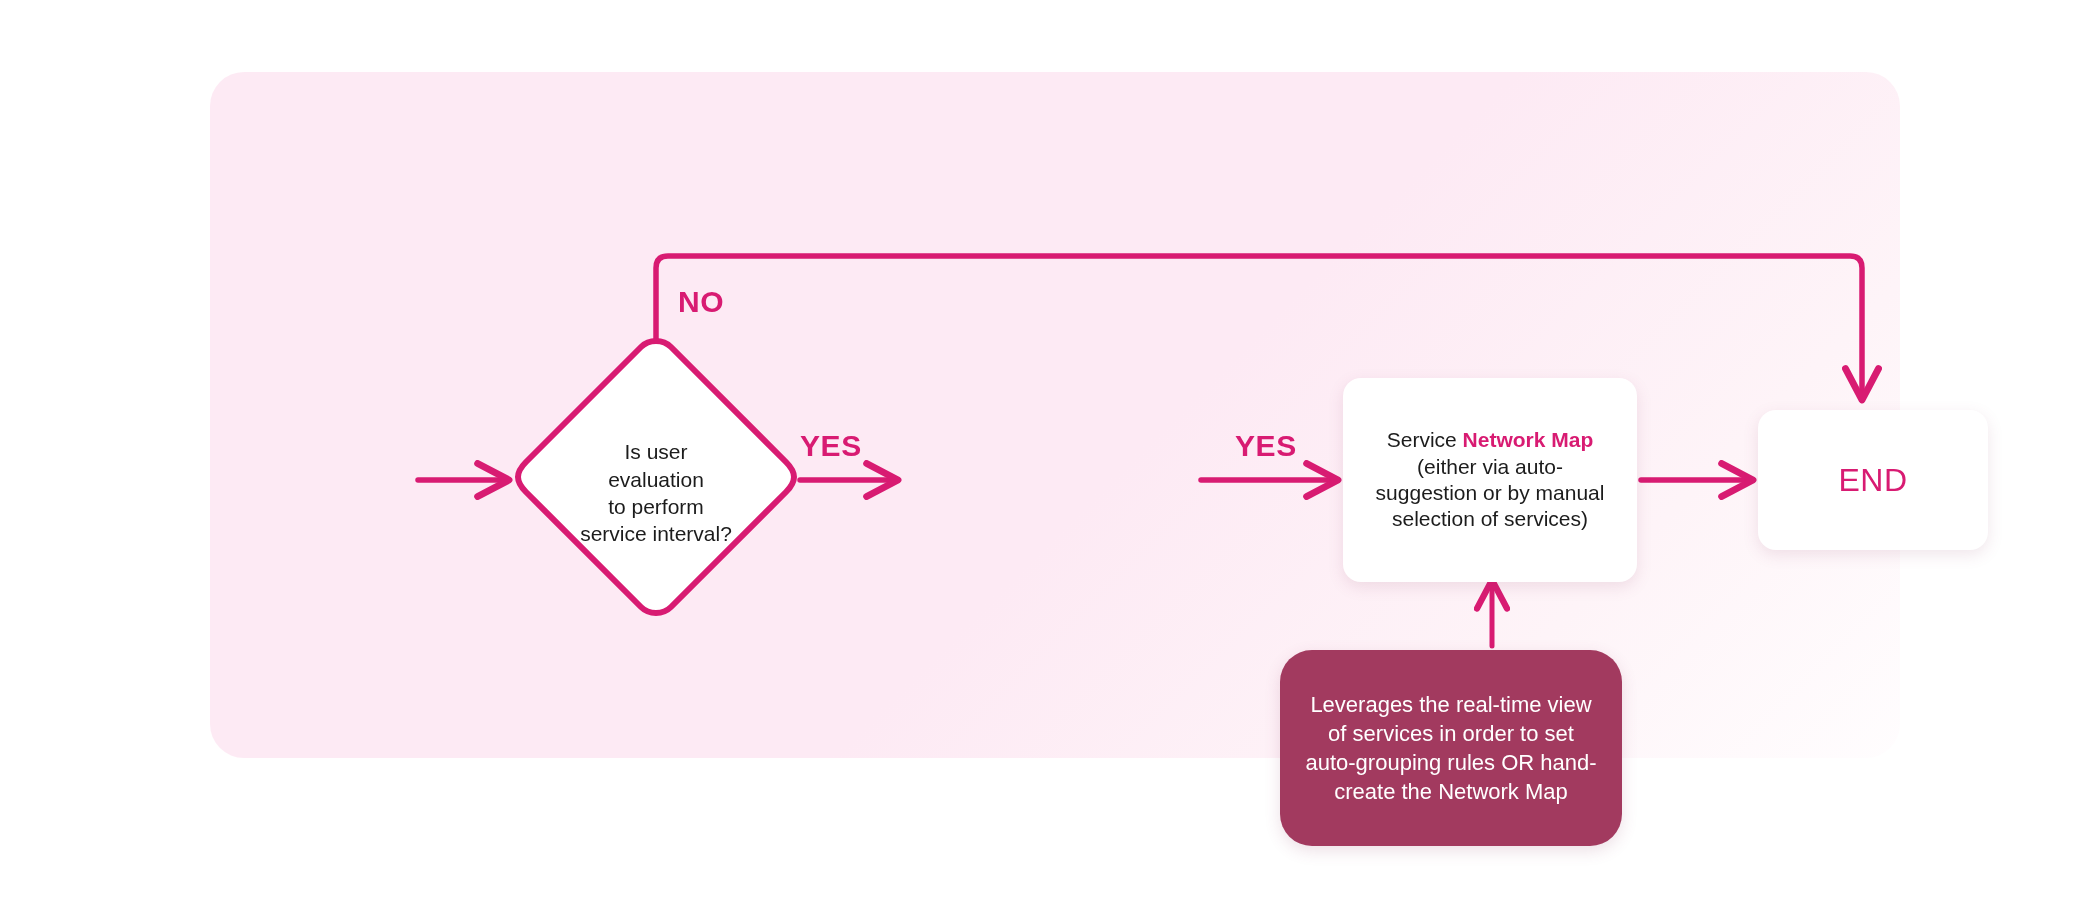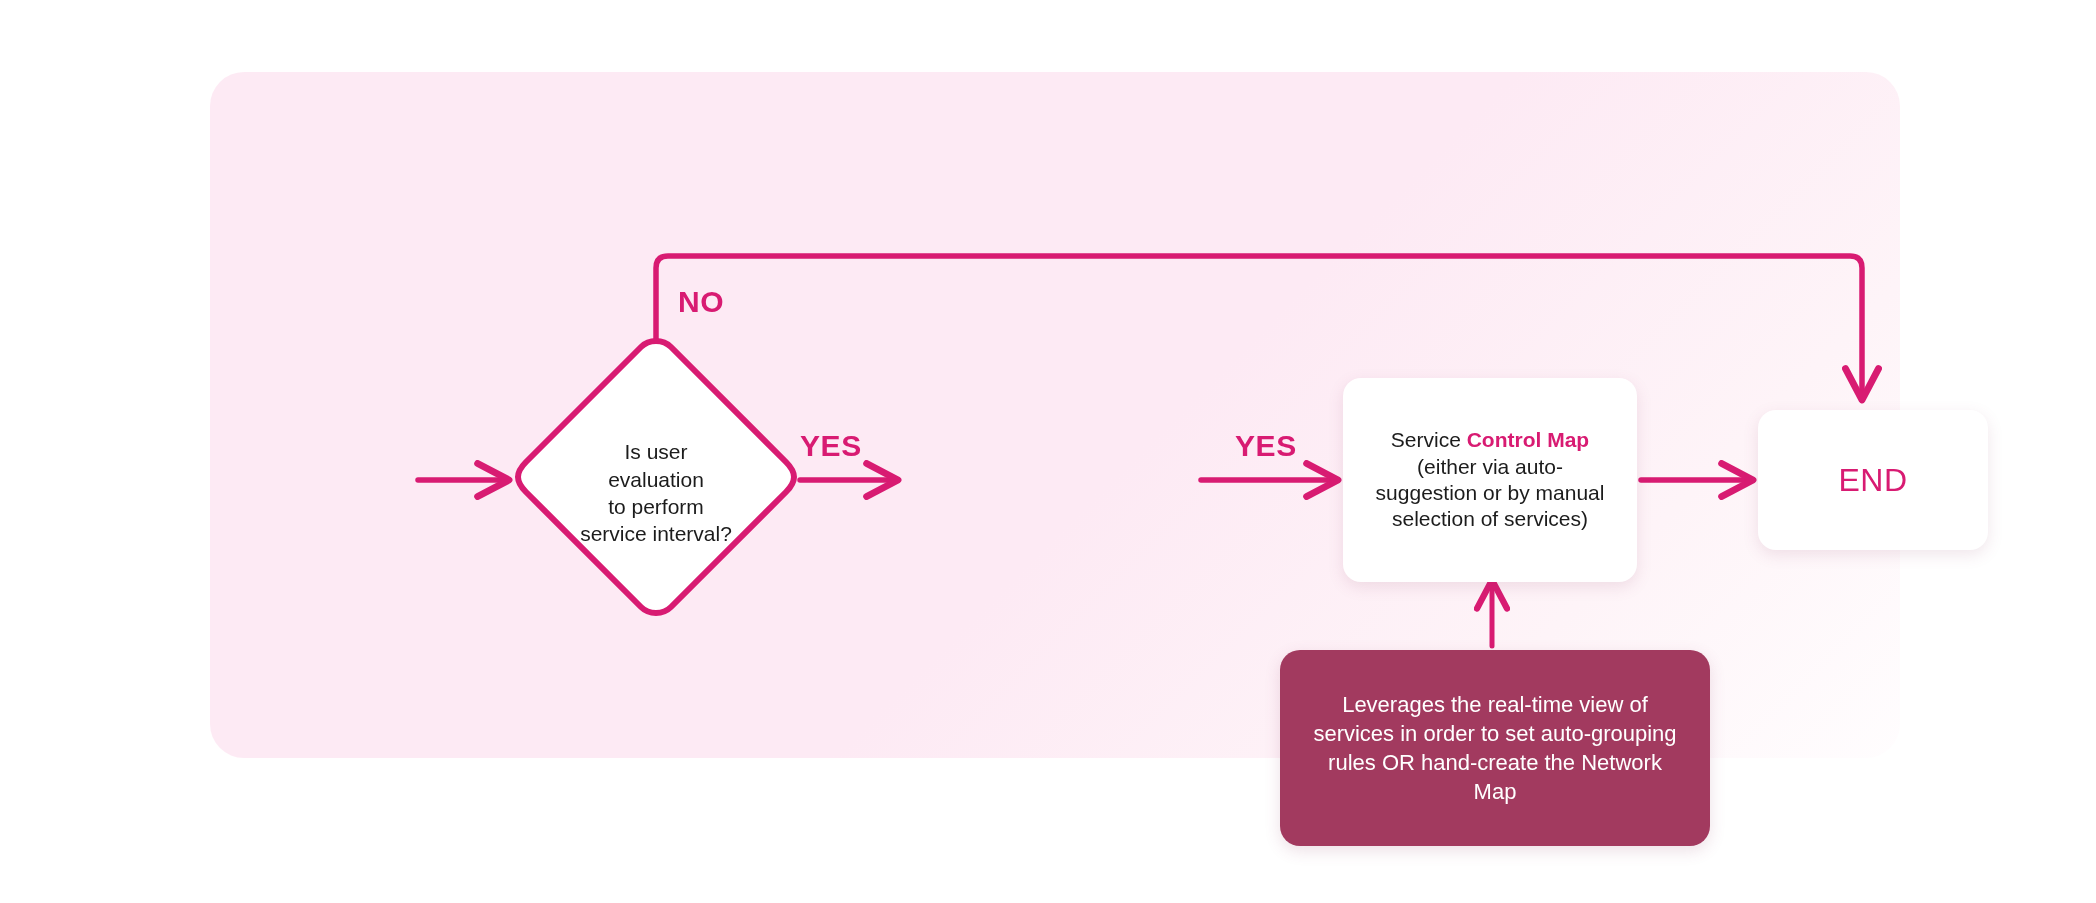--- a/index.html
+++ b/index.html
@@ -56,23 +56,23 @@
   #node-start  { left: 112px;  top: 398px; width: 302px; height: 164px; }
   #node-params { left: 903px;  top: 378px; width: 294px; height: 204px; }
   #node-map    { left: 1343px; top: 378px; width: 294px; height: 204px; }
   #node-end    { left: 1758px; top: 410px; width: 230px; height: 140px; text-align: center; }
   #node-end .end-text {
     color: #d81b72;
     font-size: 32px;
     letter-spacing: 0.5px;
   }
   #node-note {
-    left: 1280px; top: 650px; width: 430px; height: 196px;
+    left: 1280px; top: 650px; width: 342px; height: 196px;
     background: #a23a5f;
-    border-radius: 20px;
+    border-radius: 32px;
     color: #ffffff;
     font-size: 22px;
     line-height: 1.33;
     padding: 1px 24px;
     box-shadow: 0 5px 16px rgba(140, 60, 100, 0.16);
   }
   #node-decision {
     left: 516px; top: 337px; width: 280px; height: 280px;
   }
   #node-decision .diamond-text {
@@ -155,21 +155,21 @@
         <div class="hl">evaluation</div>
         <div>to perform</div>
         <div><span class="hl">service interval</span><span>?</span></div>
       </div>
     </div>
   </div>
 
 
   <div class="node card" id="node-map">
     <div>
-      <div><span>Service </span><span class="hl">Control Map</span></div>
+      <div><span>Service </span><span class="hl">Network Map</span></div>
       <div>(either via auto-</div>
       <div>suggestion or by manual</div>
       <div>selection of services)</div>
     </div>
   </div>
 
   <div class="node card" id="node-end">
     <div class="end-text">END</div>
   </div>
 

